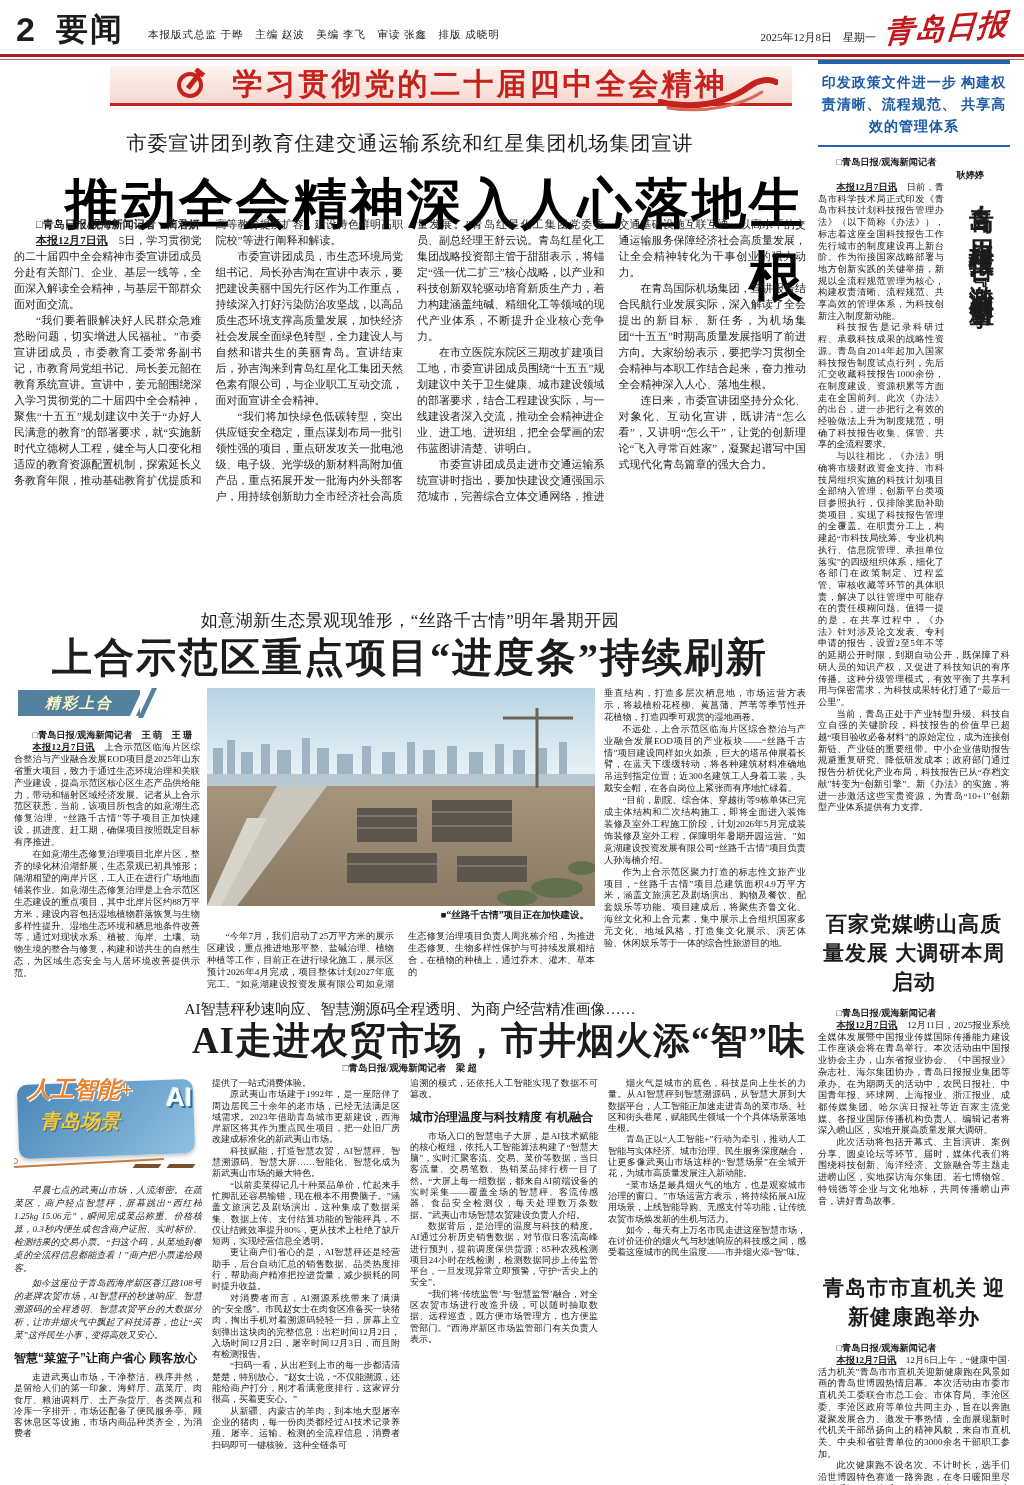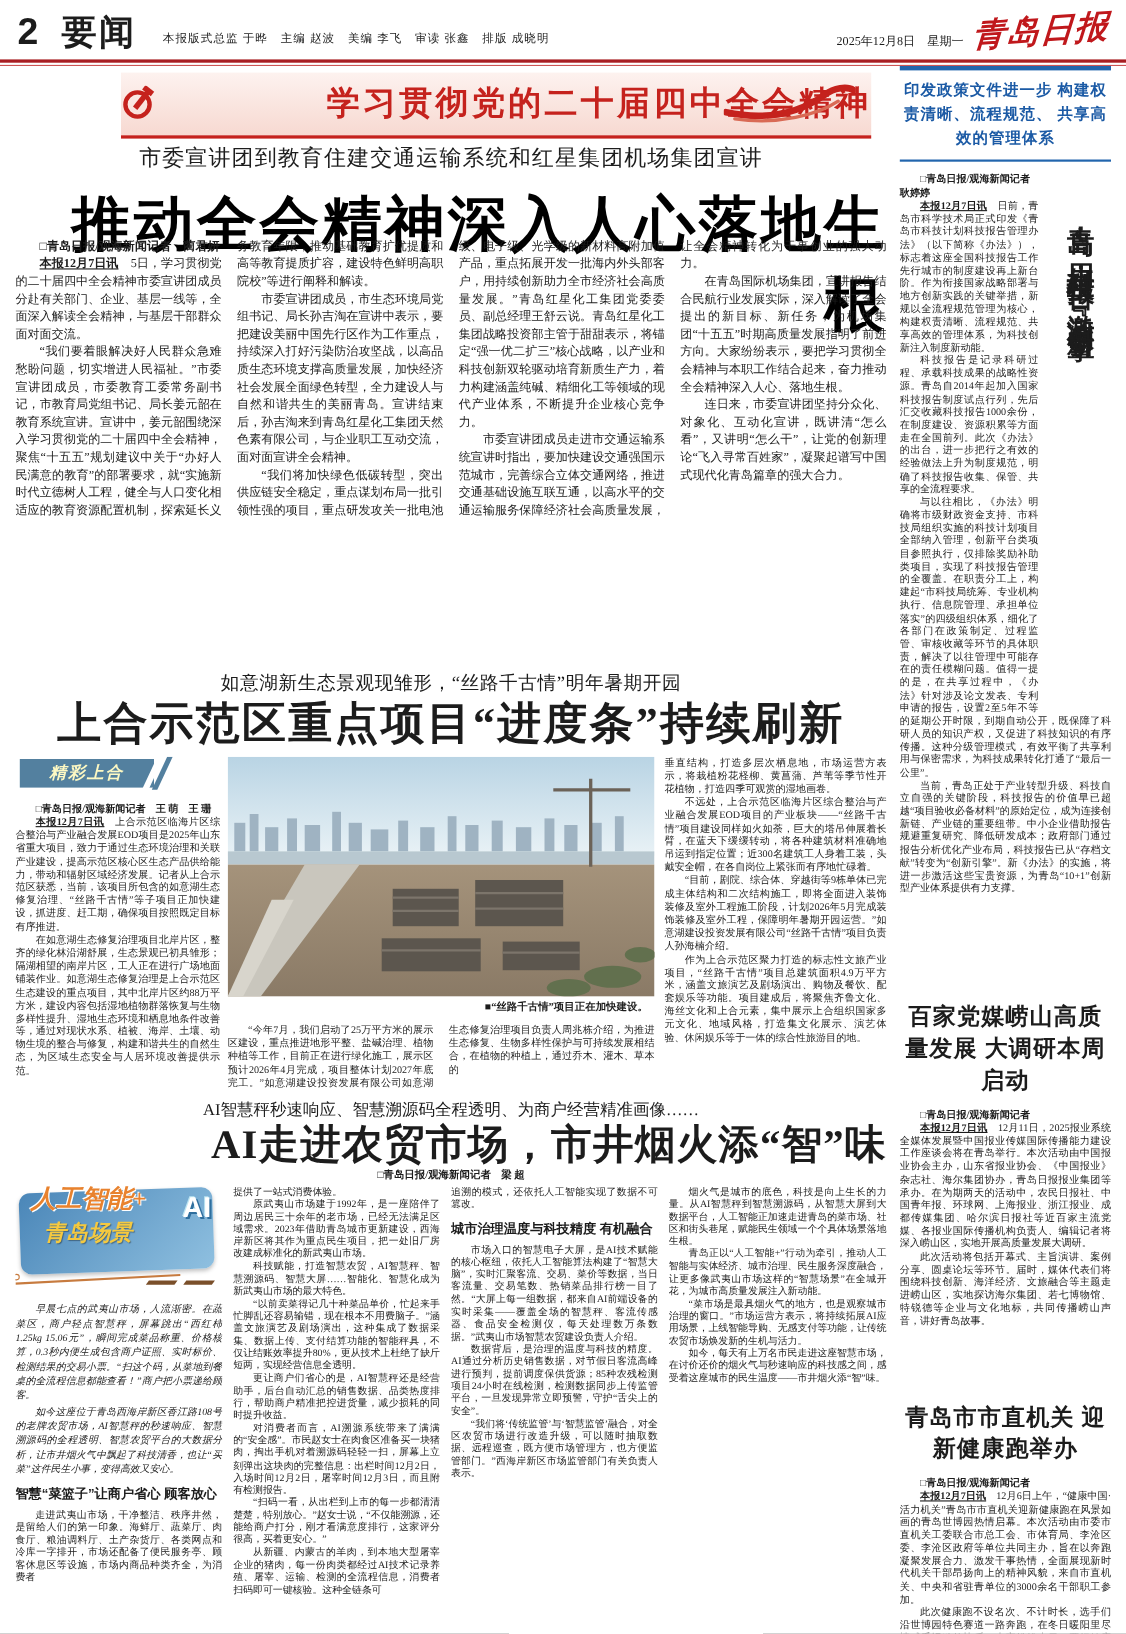--- a/index.html
+++ b/index.html
@@ -18,21 +18,21 @@
   .secname{position:absolute;left:40px;top:0px;font-size:32px;font-weight:900;letter-spacing:2px;}
   .staff{position:absolute;left:132px;top:20px;font-size:10.5px;color:#222;letter-spacing:1px;}
   .issuedate{position:absolute;right:132px;top:22px;font-size:11px;}
   .masthead{position:absolute;right:0;top:0px;font-size:30px;font-weight:900;font-style:italic;color:#c0181c;transform:rotate(-4deg) skewX(-8deg);letter-spacing:1px;font-family:"DejaVu Serif",serif;}
   .rule1{position:absolute;left:0;top:54px;width:1024px;height:3px;background:#a81e22;}
   .rule2{position:absolute;left:0;top:59px;width:1024px;height:1px;background:#c55;}
 
   
   .main{position:absolute;left:14px;top:64px;width:792px;height:1421px;}
 
-  .banner{position:absolute;left:96px;top:2px;width:682px;height:60px;background:linear-gradient(180deg,var(--banner-bg1),var(--banner-bg2));border-bottom:3px solid var(--banner-red);display:flex;align-items:center;justify-content:space-between;gap:24px;}
+  .banner{position:absolute;left:96px;top:2px;width:682px;height:40px;background:linear-gradient(180deg,var(--banner-bg1),var(--banner-bg2));border-bottom:3px solid var(--banner-red);display:flex;align-items:center;justify-content:center;gap:24px;}
   .banner-text{font-size:30px;font-weight:900;color:var(--banner-red);letter-spacing:3px;}
   .ribbon{position:absolute;right:14px;top:6px;}
 
   .kicker1{position:absolute;left:0;top:66px;width:792px;text-align:center;font-size:20px;letter-spacing:1px;color:#1d1d1d;}
   .headline1{position:absolute;left:0;top:104px;width:792px;text-align:right;font-size:54px;font-weight:900;letter-spacing:3px;color:#000;}
   .body1{position:absolute;left:0;top:152px;width:792px;height:380px;column-count:4;column-gap:14px;font-size:11px;line-height:16px;overflow:hidden;}
 
   .para{margin:0;text-indent:2em;text-align:justify;}
   .cont{text-indent:0;}
   .byline{font-weight:bold;text-indent:2em;text-align:justify;margin:0;}
@@ -72,21 +72,21 @@
   .promo-line{position:absolute;left:0;top:84px;width:150px;height:2px;background:#c77b3f;transform:rotate(-3deg);}
   .promo-dot{position:absolute;left:-2px;top:80px;width:6px;height:6px;border-radius:50%;border:1px solid #c77b3f;}
   .promo-dash{position:absolute;top:86px;width:26px;height:4px;background:#7a4f2a;transform:skewX(-35deg);}
   .pd1{right:6px;} .pd2{right:40px;}
 
   
   .sidebar{position:absolute;left:818px;top:60px;width:192px;height:1425px;border-top:4px solid var(--accent-blue);padding-top:8px;}
   .sb-kicker{font-size:14px;font-weight:bold;color:var(--kicker-blue);text-align:center;line-height:22px;letter-spacing:1px;}
   .sb-krule{width:100%;height:2px;background:var(--accent-blue);margin:7px 0 9px 0;}
   .sb-byline{font-size:9.2px;font-weight:bold;text-indent:2em;}
-  .sb-byname{font-size:9.2px;font-weight:bold;padding-right:26px;}
+  .sb-byname{font-size:9.2px;font-weight:bold;text-align:right;padding-right:26px;}
   .sb-body{font-size:9.2px;line-height:11.7px;text-align:justify;overflow:hidden;}
   .sci-body{height:712px;}
   .vert-headline{float:right;width:58px;height:452px;margin:4px 0 6px 8px;writing-mode:vertical-rl;text-orientation:upright;font-size:25px;font-weight:900;letter-spacing:3px;text-align:justify;line-height:58px;}
   .sb-headline{font-size:21px;font-weight:900;text-align:center;line-height:29px;margin:16px 0 10px 0;letter-spacing:1px;}
 
   
   .photo-svg{display:block;width:100%;height:100%;}
 </style>
 </head>
 <body>
@@ -120,20 +120,21 @@
 
     <div class="kicker1">市委宣讲团到教育住建交通运输系统和红星集团机场集团宣讲</div>
     <div class="headline1">推动全会精神深入人心落地生根</div>
     <div class="body1">
       <p class="byline">□青岛日报/观海新闻记者　蔺君妍</p>
       <p class="para"><b class="dateline">本报12月7日讯</b><span>　5日，学习贯彻党的二十届四中全会精神市委宣讲团成员分赴有关部门、企业、基层一线等，全面深入解读全会精神，与基层干部群众面对面交流。</span></p>
       <div>
           <p class="para">“我们要着眼解决好人民群众急难愁盼问题，切实增进人民福祉。”市委宣讲团成员，市委教育工委常务副书记，市教育局党组书记、局长姜元韶在教育系统宣讲。宣讲中，姜元韶围绕深入学习贯彻党的二十届四中全会精神，聚焦“十五五”规划建议中关于“办好人民满意的教育”的部署要求，就“实施新时代立德树人工程，健全与人口变化相适应的教育资源配置机制，探索延长义务教育年限，推动基础教育扩优提质和高等教育提质扩容，建设特色鲜明高职院校”等进行阐释和解读。</p>
           <p class="para">市委宣讲团成员，市生态环境局党组书记、局长孙吉淘在宣讲中表示，要把建设美丽中国先行区作为工作重点，持续深入打好污染防治攻坚战，以高品质生态环境支撑高质量发展，加快经济社会发展全面绿色转型，全力建设人与自然和谐共生的美丽青岛。宣讲结束后，孙吉淘来到青岛红星化工集团天然色素有限公司，与企业职工互动交流，面对面宣讲全会精神。</p>
           <p class="para">“我们将加快绿色低碳转型，突出供应链安全稳定，重点谋划布局一批引领性强的项目，重点研发攻关一批电池级、电子级、光学级的新材料高附加值产品，重点拓展开发一批海内外头部客户，用持续创新助力全市经济社会高质量发展。”青岛红星化工集团党委委员、副总经理王舒云说。青岛红星化工集团战略投资部主管于甜甜表示，将锚定“强一优二扩三”核心战略，以产业和科技创新双轮驱动培育新质生产力，着力构建涵盖纯碱、精细化工等领域的现代产业体系，不断提升企业核心竞争力。</p>
+          <p class="para">在市立医院东院区三期改扩建项目工地，市委宣讲团成员围绕“十五五”规划建议中关于卫生健康、城市建设领域的部署要求，结合工程建设实际，与一线建设者深入交流，推动全会精神进企业、进工地、进班组，把全会擘画的宏伟蓝图讲清楚、讲明白。</p>
           <p class="para">市委宣讲团成员走进市交通运输系统宣讲时指出，要加快建设交通强国示范城市，完善综合立体交通网络，推进交通基础设施互联互通，以高水平的交通运输服务保障经济社会高质量发展，让全会精神转化为干事创业的强大动力。</p>
           <p class="para">在青岛国际机场集团，宣讲报告结合民航行业发展实际，深入解读了全会提出的新目标、新任务，为机场集团“十五五”时期高质量发展指明了前进方向。大家纷纷表示，要把学习贯彻全会精神与本职工作结合起来，奋力推动全会精神深入人心、落地生根。</p>
           <p class="para">连日来，市委宣讲团坚持分众化、对象化、互动化宣讲，既讲清“怎么看”，又讲明“怎么干”，让党的创新理论“飞入寻常百姓家”，凝聚起谱写中国式现代化青岛篇章的强大合力。</p>
         </div>
     </div>
 
     <div class="kicker2">如意湖新生态景观现雏形，“丝路千古情”明年暑期开园</div>
     <div class="headline2">上合示范区重点项目“进度条”持续刷新</div>
     <div class="content2">
       <div class="sco-left">

